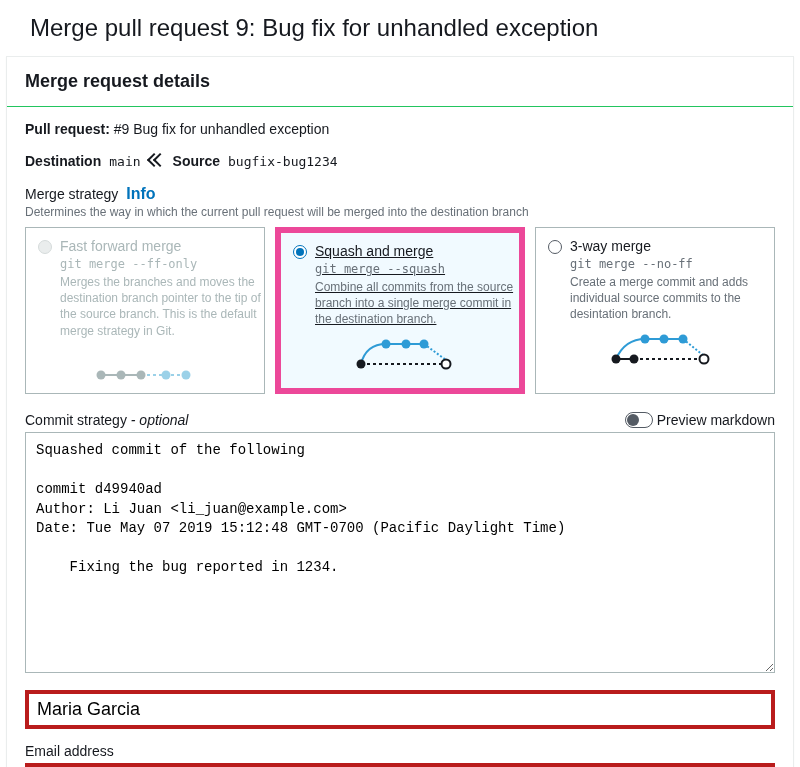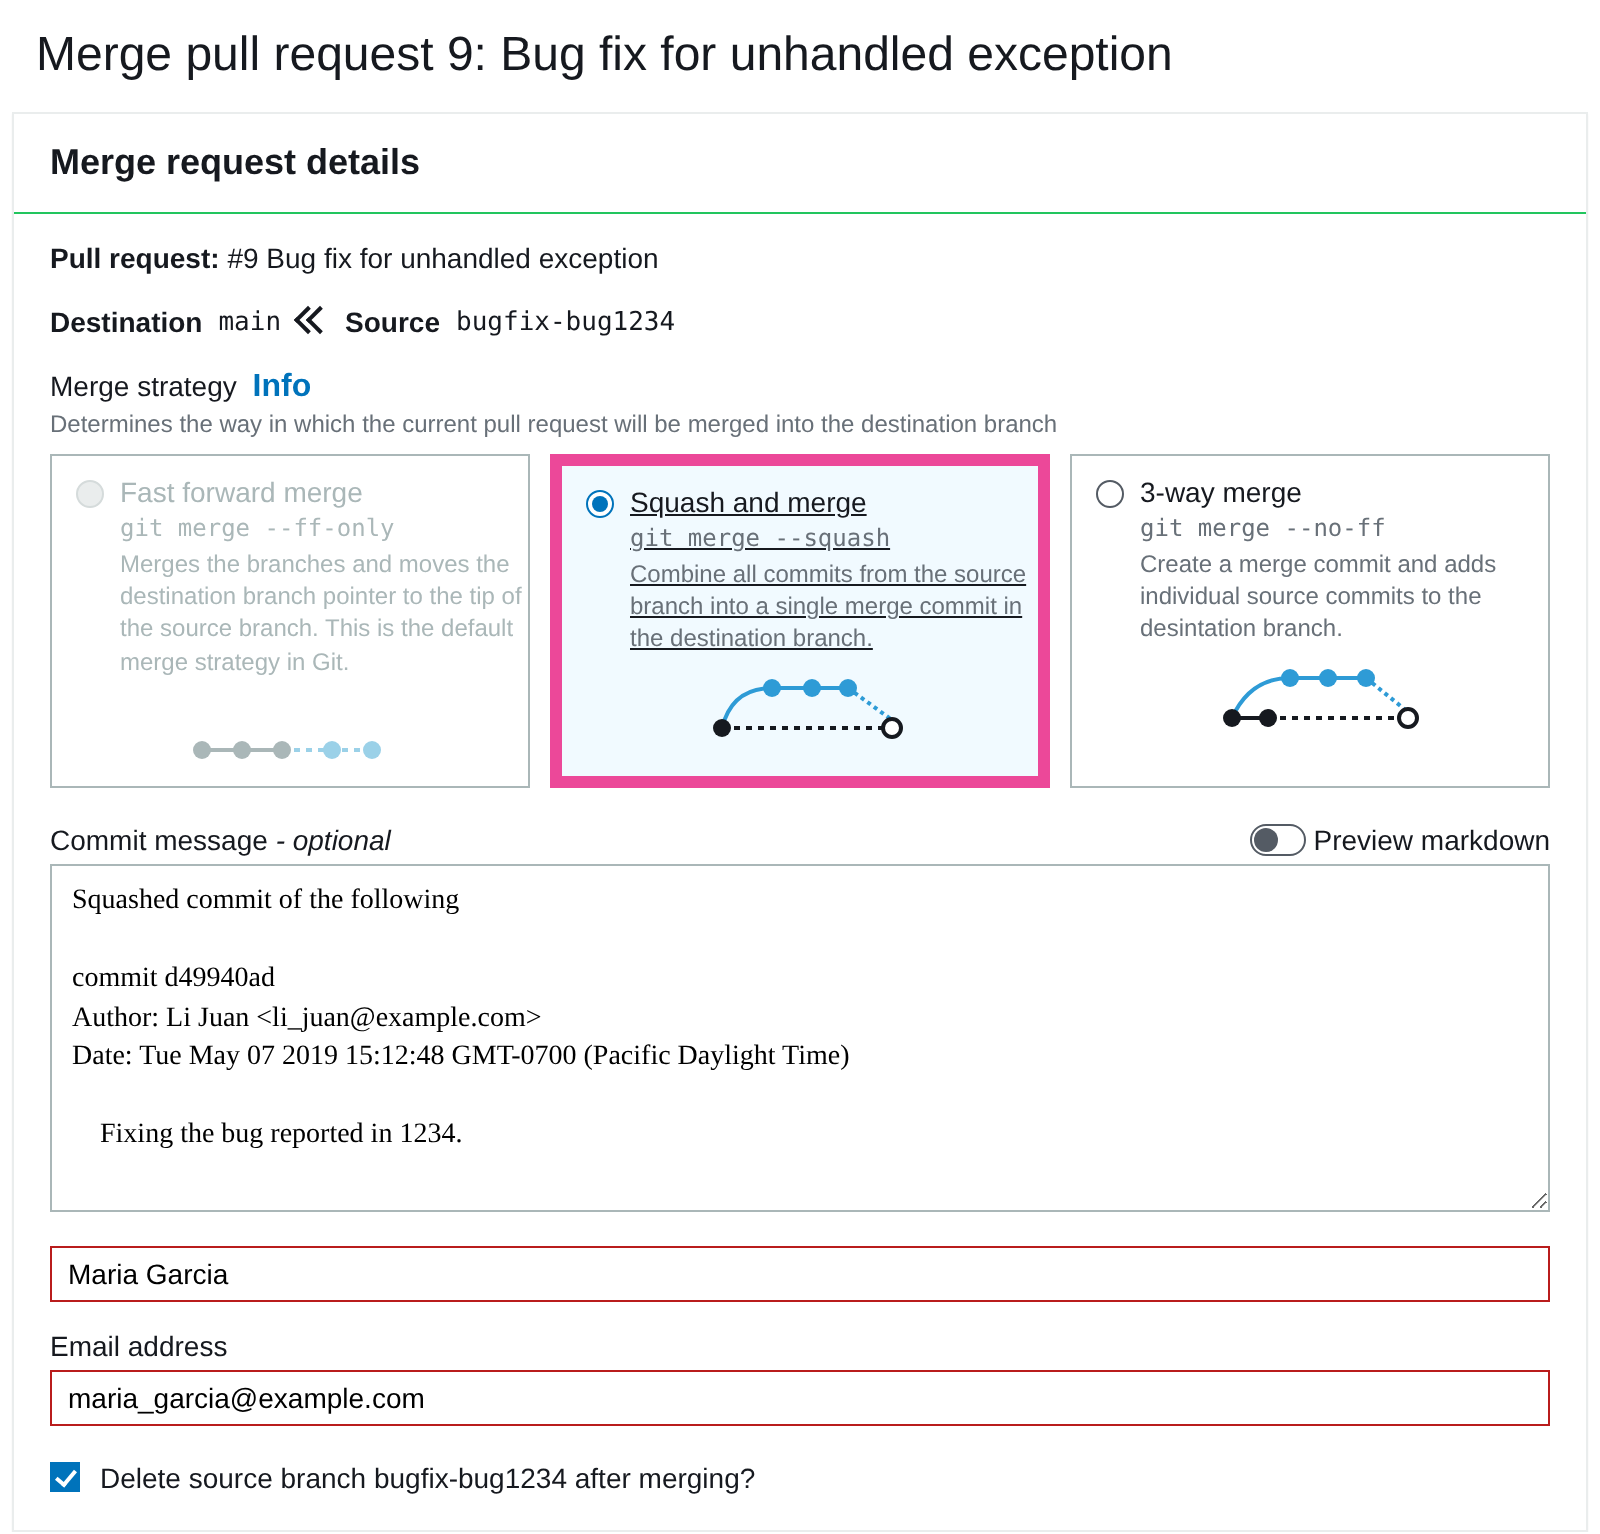--- a/index.html
+++ b/index.html
@@ -4,21 +4,21 @@
 <style>
   * { box-sizing: border-box; margin: 0; padding: 0; }
   body {
     font-family: "Amazon Ember", "Helvetica Neue", Arial, sans-serif;
     font-size: 14px;
     color: #16191f;
     background: #ffffff;
     width: 800px;
   }
   .page-header {
-    padding: 14px 18px 14px 18px;
+    padding: 14px 18px 14px 30px;
     font-size: 24px;
     font-weight: 400;
     color: #16191f;
   }
   .panel {
     border: 1px solid #eaeded;
     margin: 0 6px;
     background: #ffffff;
     box-shadow: 0 1px 1px rgba(0,0,0,0.05);
   }
@@ -80,29 +80,29 @@
   .toggle {
     width: 28px; height: 16px; border-radius: 8px; background:#fff; border: 1px solid #545b64;
     position: relative;
   }
   .toggle::after {
     content: ""; position: absolute; width: 12px; height: 12px; border-radius: 50%;
     background: #545b64; top: 1px; left: 1px;
   }
   .commit-textarea {
     width: 100%; border: 1px solid #aab7b8; padding: 8px 10px;
-    font-family: Liberation Serif, serif; font-size: 14px;
-    resize: vertical; height: 174px; line-height: 1.4;
+    font-family: Liberation Mono, monospace; font-size: 14px;
+    resize: vertical; height: 241px; line-height: 1.4;
     white-space: pre-wrap;
   }
   .field-block { margin-top: 14px; }
   .field-label { font-size: 14px; margin-bottom: 4px; }
   .text-input {
-    width: 100%; border: 1px solid #b91c1c; padding: 5px 8px;
-    font-size: 14px; font-family: inherit;
+    width: 100%; border: 4px solid #b91c1c; padding: 5px 8px;
+    font-size: 18px; font-family: inherit;
   }
   .checkbox-row { display: flex; align-items: center; gap: 10px; margin-top: 18px; font-size: 14px; }
   .cbox {
     width: 15px; height: 15px; border: 1px solid #0073bb; background: #0073bb;
     position: relative; flex-shrink: 0;
   }
   .cbox::after {
     content: ""; position: absolute; left: 4px; top: 1px;
     width: 4px; height: 8px; border-right: 2px solid #fff; border-bottom: 2px solid #fff;
     transform: rotate(40deg);
@@ -192,21 +192,21 @@
           <circle cx="44" cy="8" r="4.5" fill="#2e9bd6"></circle>
           <circle cx="63" cy="8" r="4.5" fill="#2e9bd6"></circle>
           <circle cx="82" cy="8" r="4.5" fill="#2e9bd6"></circle>
           <circle cx="103" cy="28" r="4.5" fill="#fff" stroke="#16191f" stroke-width="2"></circle>
         </svg>
       </div>
     </div>
 
     <div class="commit-row">
       <div class="commit-label">
-        <span>Commit message</span>
+        <span>Commit strategy</span>
         <span class="opt">- optional</span>
       </div>
       <div class="toggle-wrap">
         <span class="toggle"></span>
         <span>Preview markdown</span>
       </div>
     </div>
     <textarea class="commit-textarea" style="">Squashed commit of the following
 
 commit d49940ad

